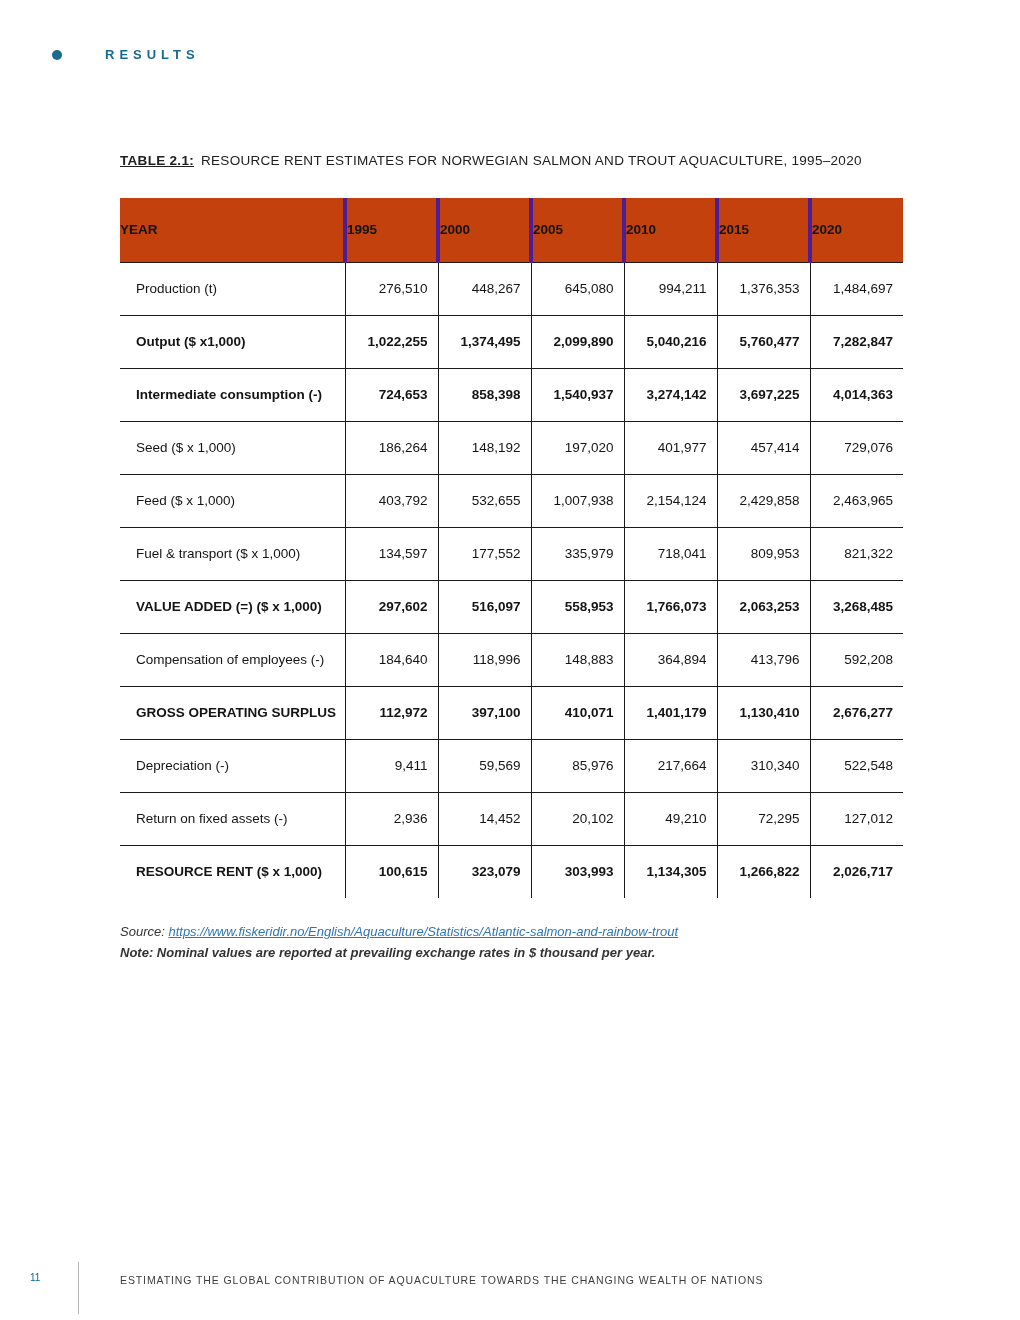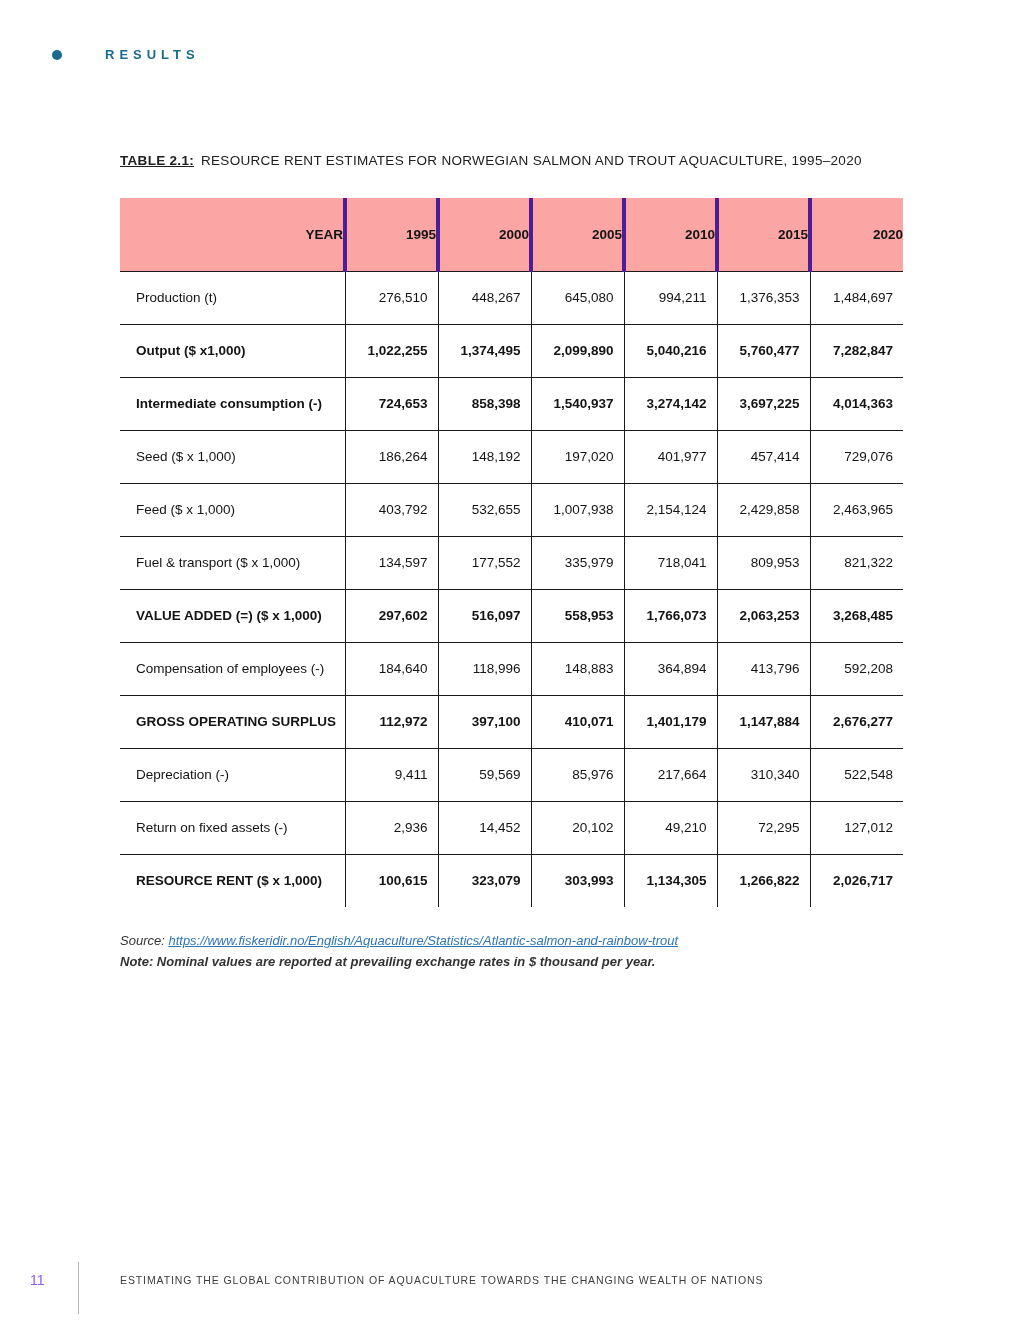--- a/index.html
+++ b/index.html
@@ -41,24 +41,24 @@
 
   
   table.data-table {
     border-collapse: collapse; table-layout: fixed;
     width: 783px; font-size: 13.5px;
   }
   col.col-label { width: 225px; }
   col.col-year  { width: 93px; }
 
   thead th {
-    background: #fca5a5;
-    height: 73px;
+    background: #c2410c;
+    height: 64px;
     font-size: 13.5px; font-weight: 700; color: #141414;
-    text-align: right; vertical-align: middle;
+    text-align: left; vertical-align: middle;
   }
   thead th + th { border-left: 4px solid #4c1d95; }
 
   tbody td {
     height: 53px;
     border-top: 1px solid #1a1a1a;
     vertical-align: middle;
     color: #141414;
   }
   tbody td + td { border-left: 1px solid #1a1a1a; }
@@ -73,21 +73,21 @@
   }
   .source-link { color: #2e75b6; text-decoration: underline; cursor: pointer; }
   .note {
     font-style: italic; font-size: 13px; color: #333333;
     margin-top: 2px; line-height: 19px; font-weight: bold;
   }
 
   
   .page-number {
     position: absolute; left: 30px; top: 1272px;
-    font-size: 14px; color: #8b5cf6;
+    font-size: 10px; color: #0369a1;
   }
   .footer-divider {
     position: absolute; left: 78px; top: 1262px;
     width: 1px; height: 52px; background: #b5b5b5;
   }
   .footer-text {
     position: absolute; left: 120px; top: 1274px;
     font-size: 10.5px; letter-spacing: 0.9px; color: #3d3d3d;
     white-space: nowrap;
   }
@@ -201,21 +201,21 @@
             <td class="cell-value">364,894</td>
             <td class="cell-value">413,796</td>
             <td class="cell-value">592,208</td>
           </tr>
           <tr class="bold-row">
             <td class="row-label">GROSS OPERATING SURPLUS</td>
             <td class="cell-value">112,972</td>
             <td class="cell-value">397,100</td>
             <td class="cell-value">410,071</td>
             <td class="cell-value">1,401,179</td>
-            <td class="cell-value">1,147,884</td>
+            <td class="cell-value">1,130,410</td>
             <td class="cell-value">2,676,277</td>
           </tr>
           <tr>
             <td class="row-label">Depreciation (-)</td>
             <td class="cell-value">9,411</td>
             <td class="cell-value">59,569</td>
             <td class="cell-value">85,976</td>
             <td class="cell-value">217,664</td>
             <td class="cell-value">310,340</td>
             <td class="cell-value">522,548</td>

